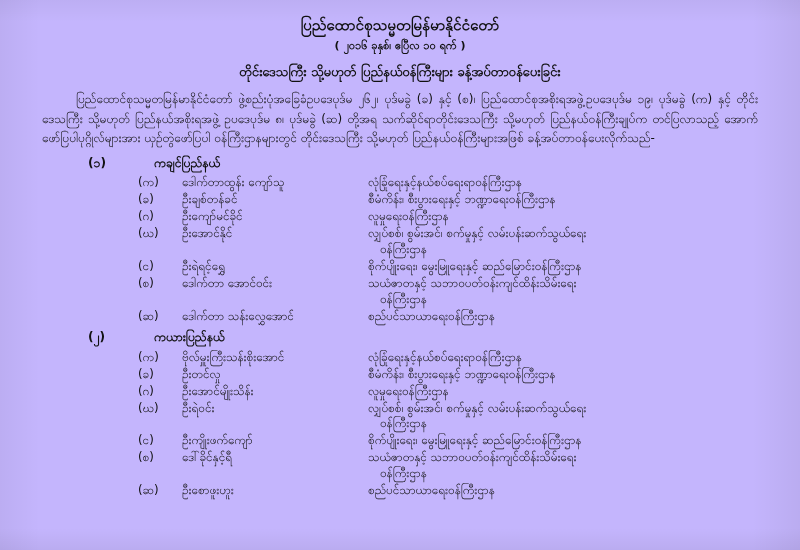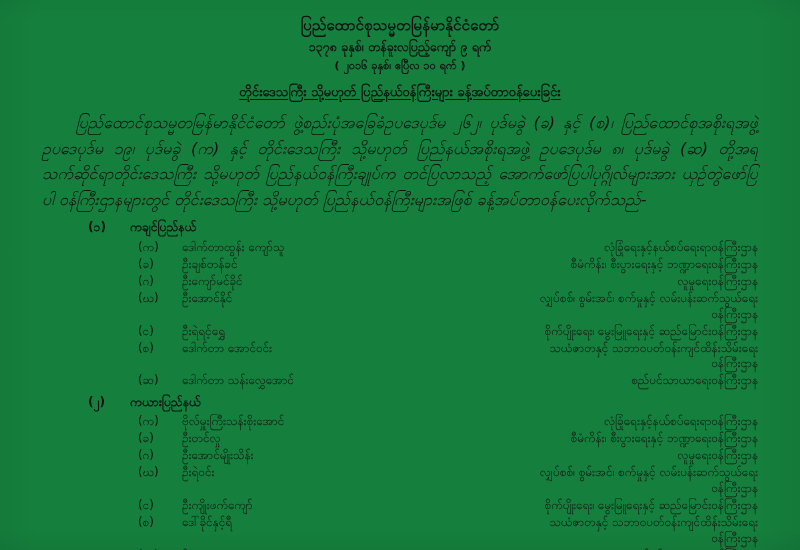--- a/index.html
+++ b/index.html
@@ -11,21 +11,21 @@
     height: 550px;
     background: #ffffff;
     font-family: "DejaVu Sans", "Liberation Sans", sans-serif;
     color: #111111;
     overflow: hidden;
   }
   .page {
     position: relative;
     width: 800px;
     height: 550px;
-    background: #15803d;
+    background: #c4b5fd;
     box-sizing: border-box;
     padding: 14px 42px 2px 42px;
   }
   
   .page:before {
     content: "";
     position: absolute;
     inset: 0;
     background:
       linear-gradient(to right, rgba(0,0,0,0.045), rgba(0,0,0,0) 5%, rgba(0,0,0,0) 94%, rgba(0,0,0,0.05)),
@@ -56,49 +56,48 @@
   .t-small {
     font-size: 11px;
     font-weight: 700;
   }
   .subject {
     text-align: center;
     font-size: 13px;
     font-weight: 700;
     margin-top: 9px;
     margin-bottom: 8px;
-    text-decoration: underline;
     text-underline-offset: 3px;
   }
   .body-para {
-    font-size: 16px;
+    font-size: 12px;
     line-height: 1.62;
     text-align: justify;
     text-justify: inter-word;
     margin: 0 0 6px 0;
     text-indent: 34px;
-    font-style: italic;
   }
   .section {
     margin-top: 4px;
   }
   .section-head {
     font-size: 12.2px;
     font-weight: 700;
     display: flex;
     gap: 6px;
     margin: 3px 0 2px 0;
     padding-left: 46px;
   }
   .sec-num {
     width: 36px;
     flex: none;
   }
   .sec-name {
     flex: none;
+    margin-left: 24px;
   }
   table.members {
     border-collapse: collapse;
     margin-left: 96px;
     width: calc(100% - 96px);
   }
   table.members td {
     vertical-align: top;
     font-size: 11.8px;
     line-height: 1.34;
@@ -107,36 +106,34 @@
   td.idx {
     width: 44px;
     white-space: nowrap;
   }
   td.name {
     width: 186px;
     padding-right: 6px;
   }
   td.post {
     width: auto;
-    text-align: right;
   }
   .post-l2 {
     display: block;
     margin-left: 12px;
   }
 </style>
 </head>
 <body>
 
 <div class="page">
   <div class="doc">
 
     <div class="title-block">
       <div class="t-main">ပြည်ထောင်စုသမ္မတမြန်မာနိုင်ငံတော်</div>
-      <div class="t-line">၁၃၇၈ ခုနှစ်၊ တန်ခူးလပြည့်ကျော် ၉ ရက်</div>
       <div class="t-small">( ၂၀၁၆ ခုနှစ်၊ ဧပြီလ ၁၀ ရက် )</div>
     </div>
 
     <div class="subject">တိုင်းဒေသကြီး သို့မဟုတ် ပြည်နယ်ဝန်ကြီးများ ခန့်အပ်တာဝန်ပေးခြင်း</div>
 
     <p class="body-para">ပြည်ထောင်စုသမ္မတမြန်မာနိုင်ငံတော် ဖွဲ့စည်းပုံအခြေခံဥပဒေပုဒ်မ ၂၆၂၊ ပုဒ်မခွဲ (ခ) နှင့် (စ)၊ ပြည်ထောင်စုအစိုးရအဖွဲ့ဥပဒေပုဒ်မ ၁၉၊ ပုဒ်မခွဲ (က) နှင့် တိုင်းဒေသကြီး သို့မဟုတ် ပြည်နယ်အစိုးရအဖွဲ့ ဥပဒေပုဒ်မ ၈၊ ပုဒ်မခွဲ (ဆ) တို့အရ သက်ဆိုင်ရာတိုင်းဒေသကြီး သို့မဟုတ် ပြည်နယ်ဝန်ကြီးချုပ်က တင်ပြလာသည့် အောက်ဖော်ပြပါပုဂ္ဂိုလ်များအား ယှဉ်တွဲဖော်ပြပါ ဝန်ကြီးဌာနများတွင် တိုင်းဒေသကြီး သို့မဟုတ် ပြည်နယ်ဝန်ကြီးများအဖြစ် ခန့်အပ်တာဝန်ပေးလိုက်သည်-</p>
 
     <div class="section">
       <div class="section-head">
         <span class="sec-num">(၁)</span>

